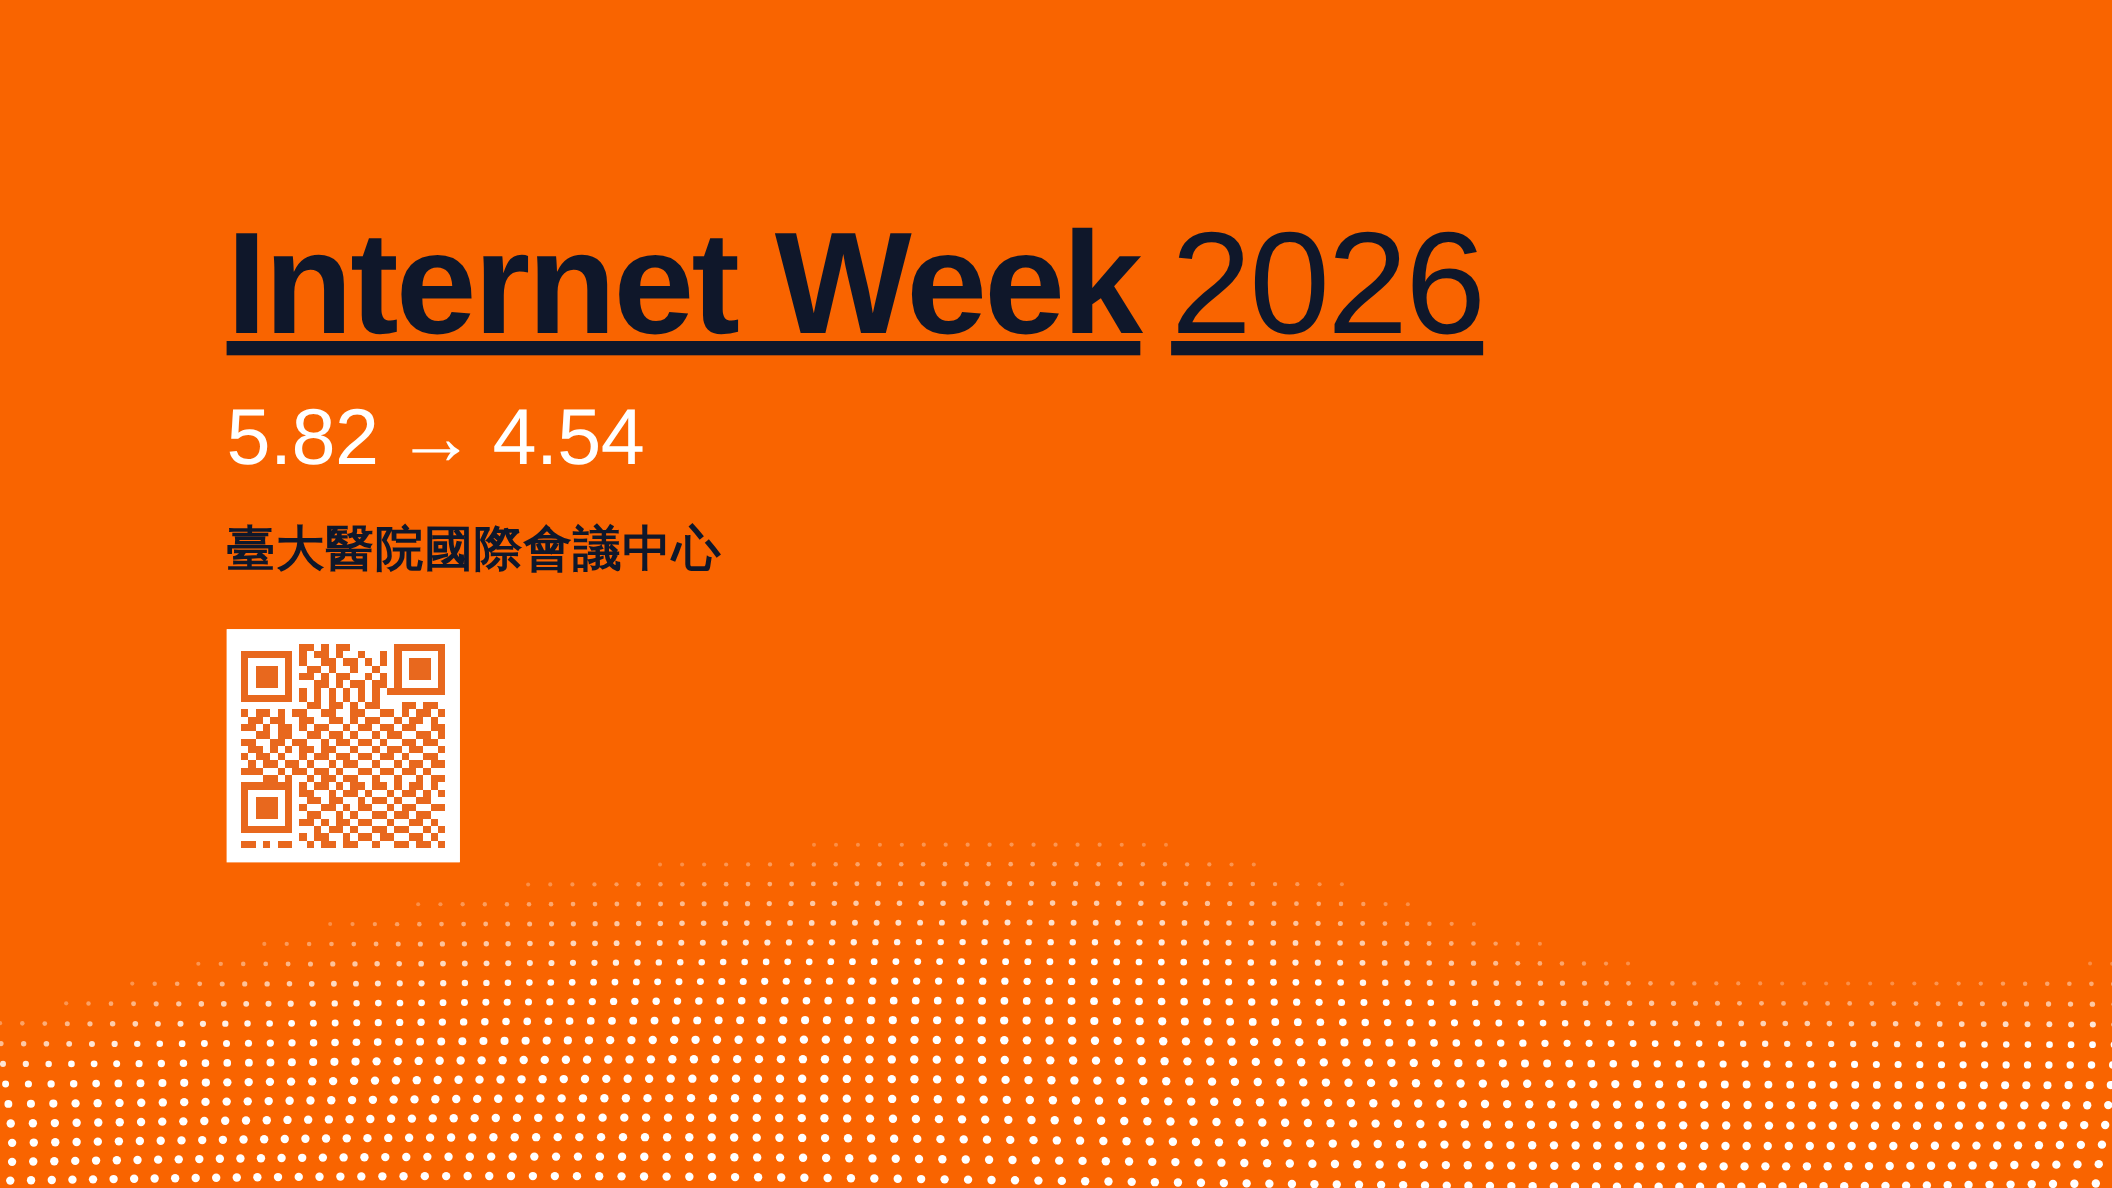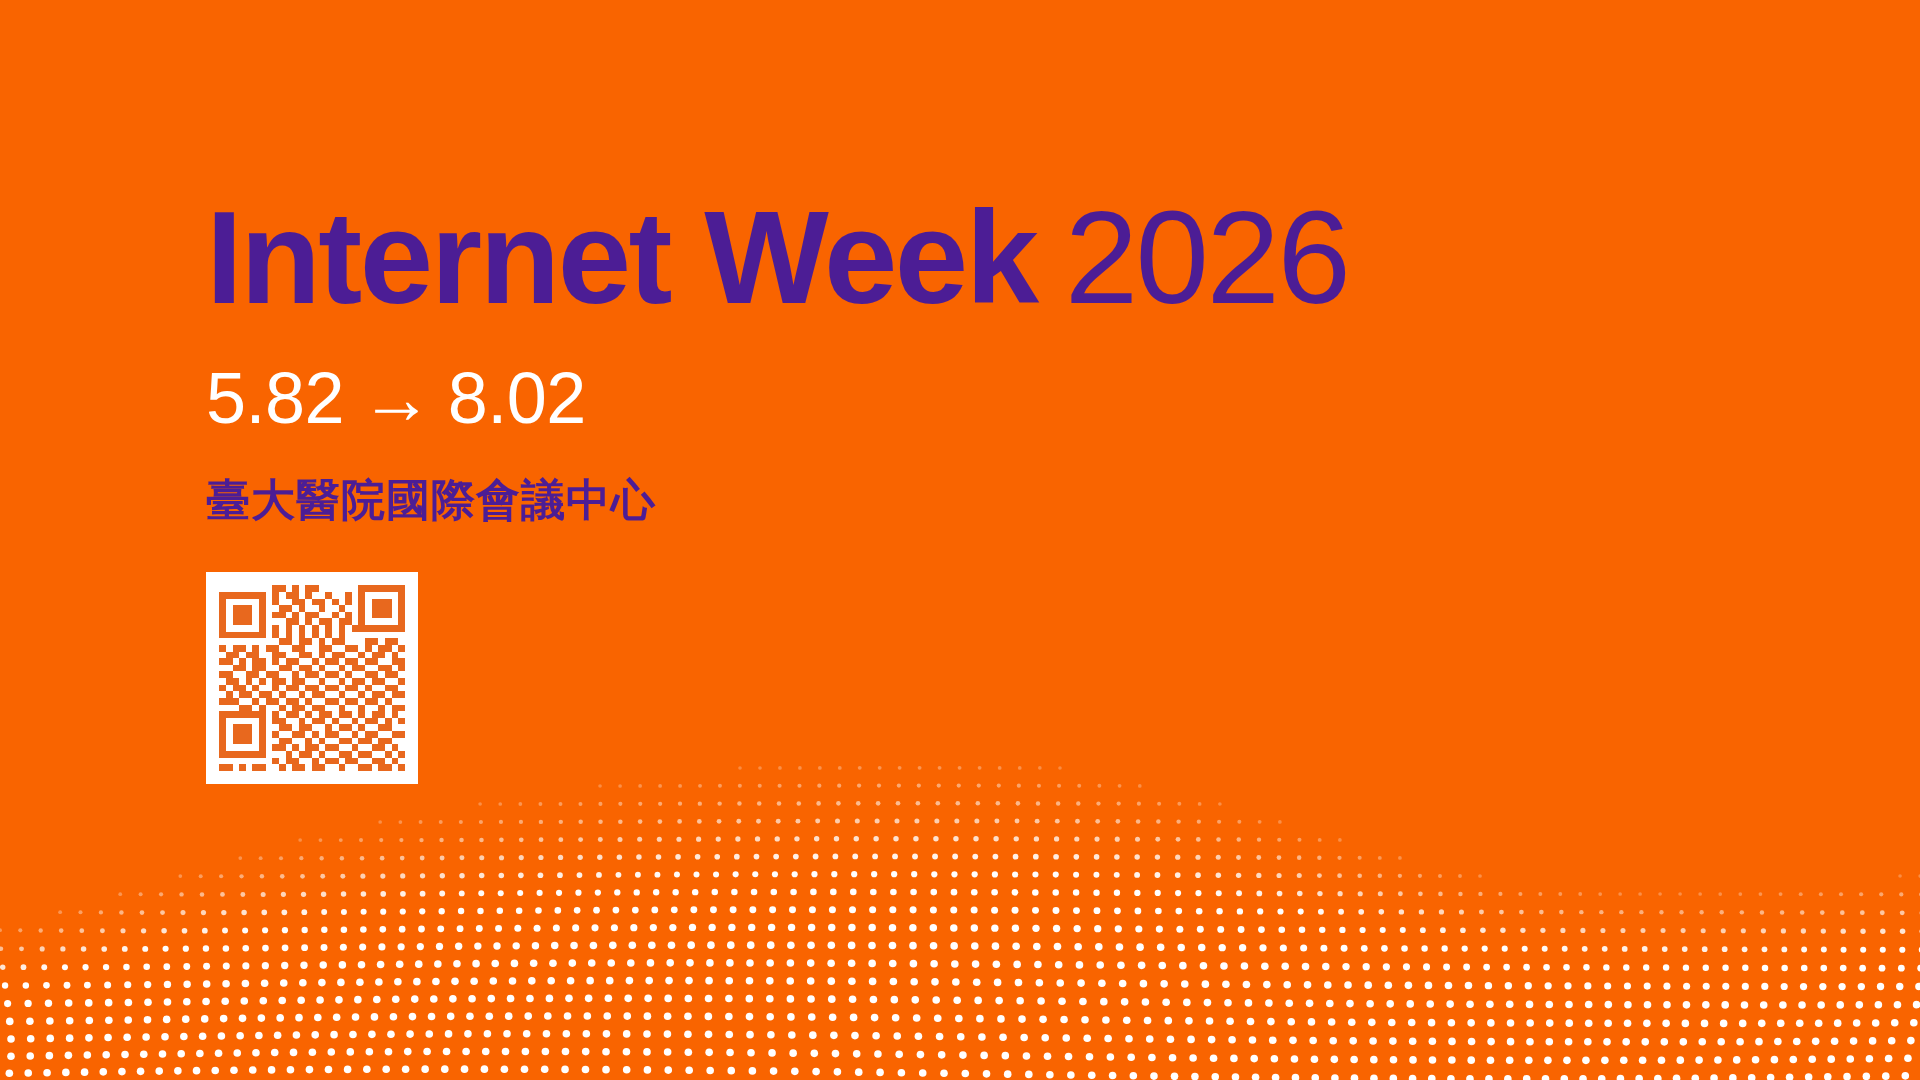--- a/index.html
+++ b/index.html
@@ -35,27 +35,28 @@
 
   
   #content {
     position: absolute;
     left: 206px;
     top: 188px;
     width: 1560px;
   }
 
   .headline {
-    color: #4c1d95;
+    color: #0f172a;
     font-size: 132px;
     line-height: 1.06;
     letter-spacing: -2.5px;
     white-space: nowrap;
     margin: 0;
     padding: 0;
+    text-decoration: underline;
   }
   .headline .hl-bold {
     font-weight: 700;
   }
   .headline .hl-light {
     font-weight: 300;
   }
 
   .dateline {
     color: #ffffff;
@@ -66,21 +67,21 @@
     white-space: nowrap;
     margin: 34px 0 0 0;
   }
   .dateline .arrow {
     display: inline-block;
     padding: 0 16px;
     font-weight: 300;
   }
 
   .venue {
-    color: #4c1d95;
+    color: #0f172a;
     font-size: 44px;
     font-weight: 700;
     line-height: 1.0;
     letter-spacing: 1px;
     white-space: nowrap;
     margin: 44px 0 0 0;
   }
 
   
   #qr-block {
@@ -1495,21 +1496,21 @@
       <circle cx="1907.94" cy="398.31" r="3.80" fill="#ffffff" opacity="1.00"></circle>
       <circle cx="1905.30" cy="415.87" r="3.80" fill="#ffffff" opacity="1.00"></circle>
       <circle cx="1927.34" cy="398.08" r="3.80" fill="#ffffff" opacity="1.00"></circle>
       <circle cx="1924.94" cy="415.60" r="3.80" fill="#ffffff" opacity="1.00"></circle>
     </svg>
 
   <div id="content">
 
     <h1 class="headline"><span class="hl-bold">Internet Week</span><span class="hl-light" style="margin-left:28px;">2026</span></h1>
 
-    <div class="dateline"><span>5.82</span><span class="arrow">→</span><span>8.02</span></div>
+    <div class="dateline"><span>5.82</span><span class="arrow">→</span><span>4.54</span></div>
 
     <div class="venue">臺大醫院國際會議中心</div>
 
     <div id="qr-block">
       <svg id="qr-canvas" viewBox="0 0 32 32" shape-rendering="crispEdges" aria-hidden="true">
           <rect x="0" y="0" width="32" height="32" fill="#ffffff"></rect>
           <rect x="10" y="2" width="1" height="1" fill="#e8681e"></rect>
           <rect x="11" y="2" width="1" height="1" fill="#e8681e"></rect>
           <rect x="13" y="2" width="1" height="1" fill="#e8681e"></rect>
           <rect x="15" y="2" width="1" height="1" fill="#e8681e"></rect>

